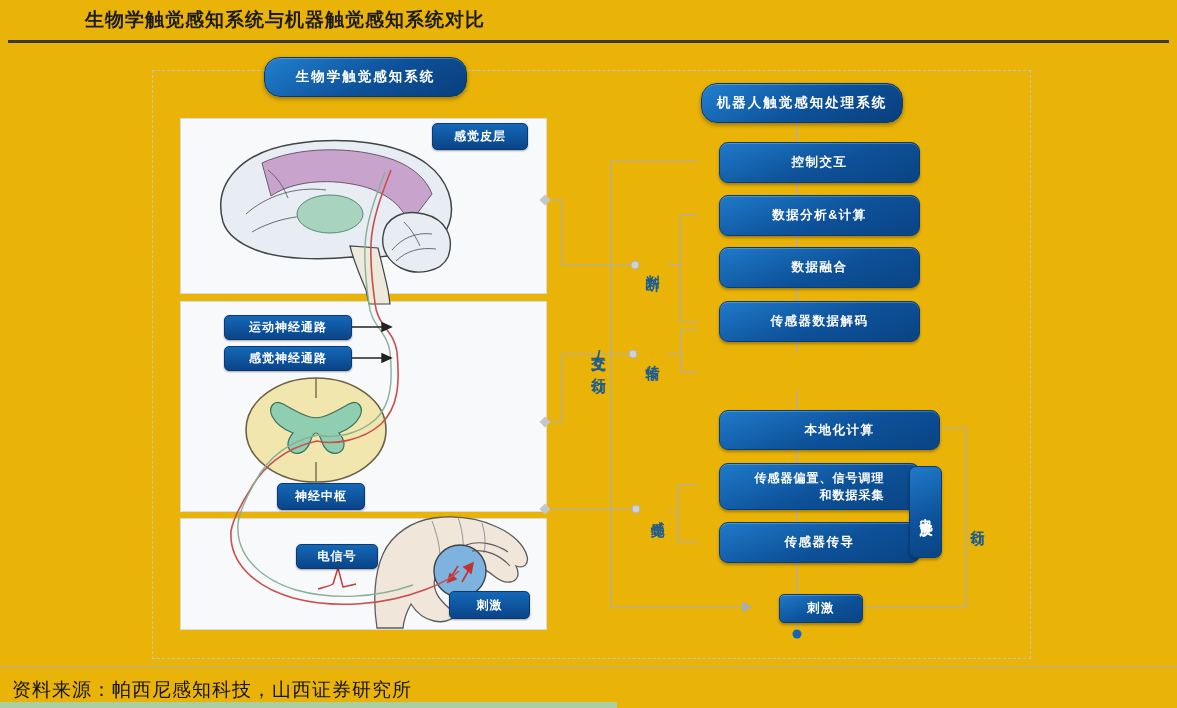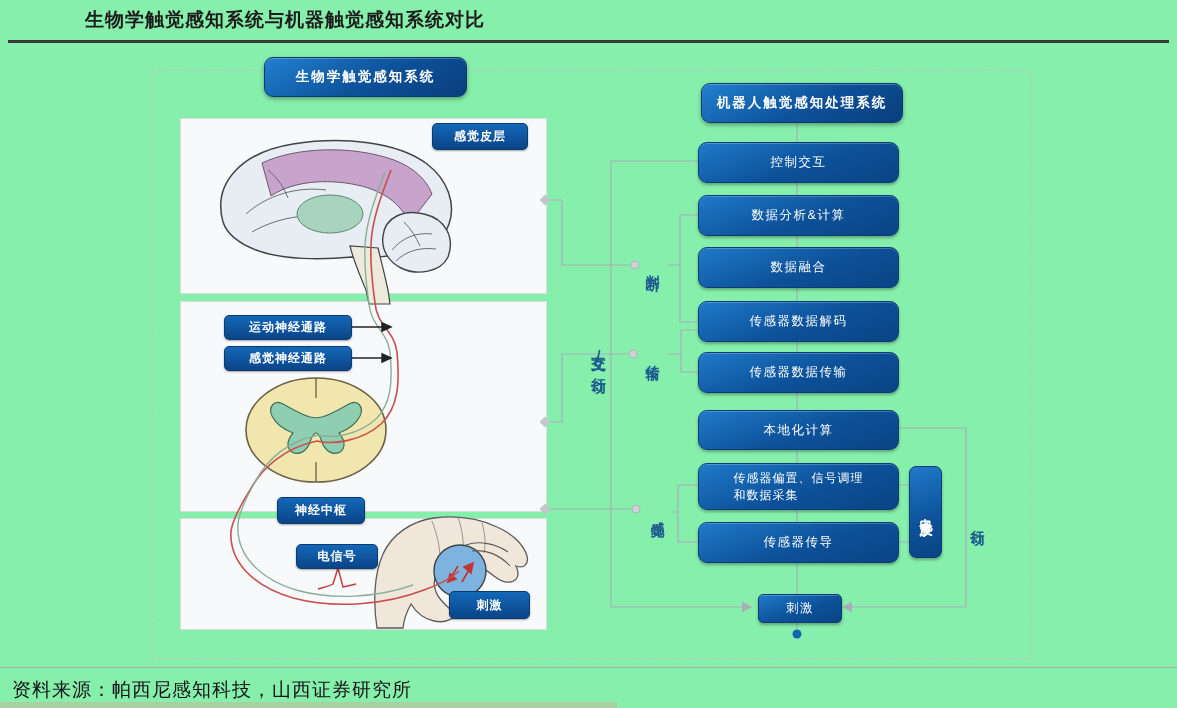--- a/index.html
+++ b/index.html
@@ -1,35 +1,35 @@
 <!DOCTYPE html>
 <html><head>
 <meta charset="utf-8">
 <style>
   html,body{margin:0;padding:0;background:#ffffff;}
-  .canvas{position:relative;width:1177px;height:708px;background:#86efac;overflow:hidden;
+  .canvas{position:relative;width:1177px;height:708px;background:#eab308;overflow:hidden;
           font-family:"Liberation Sans","DejaVu Sans",sans-serif;}
   .abs{position:absolute;}
   .title{left:85px;top:7px;font-size:19px;font-weight:bold;color:#1c1c1c;letter-spacing:1px;}
   .title-rule{left:8px;top:40px;width:1161px;height:3px;background:#3a3a3a;}
   .dashed-frame{left:152px;top:70px;width:877px;height:587px;border:1px dashed #c3c3c3;}
   .panel{background:#f8f9fa;border:1px solid #d9dcde;}
   .panel.brain{left:180px;top:118px;width:365px;height:174px;}
   .panel.spine{left:180px;top:301px;width:365px;height:209px;}
   .panel.hand{left:180px;top:518px;width:365px;height:110px;}
-  .hdr{height:38px;border-radius:9px;border:1px solid #093a6e;
+  .hdr{height:38px;border-radius:16px;border:1px solid #093a6e;
        background:linear-gradient(150deg,#2180cf 0%,#0d5199 55%,#093f7d 100%);
        color:#fff;font-size:13.5px;font-weight:bold;letter-spacing:2px;
        display:flex;align-items:center;justify-content:center;
        box-shadow:0 2px 4px rgba(0,0,0,.35), inset 0 1px 0 rgba(255,255,255,.25);z-index:4;}
   .bluebox{border-radius:9px;border:1px solid #0a3d78;
        background:linear-gradient(160deg,#1f7ac9 0%,#0d5199 55%,#0a4484 100%);
-       color:#fff;font-size:12.5px;font-weight:normal;letter-spacing:1.5px;text-align:left;
+       color:#fff;font-size:12.5px;font-weight:bold;letter-spacing:1.5px;text-align:right;
        display:flex;align-items:center;justify-content:center;
-       box-shadow:0 2px 3px rgba(0,0,0,.3), inset 0 1px 0 rgba(255,255,255,.22);z-index:4;}
+       box-shadow:0 2px 3px rgba(0,0,0,.3), inset 0 1px 0 rgba(255,255,255,.22);z-index:4;margin-left:21px;}
   .bluebox.two{white-space:pre-line;font-size:12px;line-height:1.35;letter-spacing:1px;}
   .tag{border-radius:5px;border:1px solid #0a3a70;
        background:linear-gradient(180deg,#1468b8 0%,#0a4488 100%);
        color:#fff;font-size:12px;font-weight:bold;letter-spacing:1px;
        display:flex;align-items:center;justify-content:center;
        box-shadow:0 1px 2px rgba(0,0,0,.35);z-index:4;}
   .vlabel{writing-mode:vertical-rl;text-orientation:upright;
        color:#1d5c8f;font-weight:bold;font-size:14px;letter-spacing:2px;
        display:flex;align-items:center;justify-content:center;z-index:4;}
   .eskin{border-radius:7px;border:1px solid #0a3d78;
@@ -147,32 +147,31 @@
     </g>
   </svg>
 
   <div class="abs hdr" style="left:264px;top:57px;width:201px;">生物学触觉感知系统</div>
   <div class="abs hdr" style="left:701px;top:57px;width:200px;margin-top:26px;">机器人触觉感知处理系统</div>
 
   <div class="abs bluebox" style="left:698px;top:142px;width:199px;height:39px;">控制交互</div>
   <div class="abs bluebox" style="left:698px;top:195px;width:199px;height:39px;">数据分析&amp;计算</div>
   <div class="abs bluebox" style="left:698px;top:247px;width:199px;height:39px;">数据融合</div>
   <div class="abs bluebox" style="left:698px;top:301px;width:199px;height:39px;">传感器数据解码</div>
-  <div class="abs bluebox" style="left:698px;top:352px;width:199px;height:39px;">传感器数据传输</div>
-  <div class="abs bluebox" style="left:698px;top:410px;width:199px;height:38px;">本地化计算</div>
+  <div class="abs bluebox" style="left:698px;top:410px;width:199px;height:38px;padding-left:20px;">本地化计算</div>
   <div class="abs bluebox two" style="left:698px;top:463px;width:199px;height:45px;">传感器偏置、信号调理
 和数据采集</div>
   <div class="abs bluebox" style="left:698px;top:522px;width:199px;height:39px;">传感器传导</div>
   <div class="abs bluebox" style="left:758px;top:594px;width:82px;height:27px;border-radius:5px;">刺激</div>
   <div class="abs eskin" style="left:909px;top:466px;width:31px;height:90px;">电子皮肤</div>
 
   <div class="abs tag" style="left:392px;top:123px;width:94px;height:25px;margin-left:40px;">感觉皮层</div>
   <div class="abs tag" style="left:224px;top:315px;width:126px;height:23px;">运动神经通路</div>
   <div class="abs tag" style="left:224px;top:346px;width:126px;height:23px;font-family:Liberation Serif, serif;">感觉神经通路</div>
-  <div class="abs tag" style="left:277px;top:483px;width:86px;height:25px;margin-top:14px;">神经中枢</div>
+  <div class="abs tag" style="left:277px;top:483px;width:86px;height:25px;">神经中枢</div>
   <div class="abs tag" style="left:296px;top:544px;width:80px;height:23px;">电信号</div>
   <div class="abs tag" style="left:449px;top:591px;width:79px;height:26px;">刺激</div>
 
   <div class="abs vlabel" style="left:644px;top:243px;width:18px;height:46px;">判断</div>
   <div class="abs vlabel" style="left:644px;top:333px;width:18px;height:46px;">传输</div>
   <div class="abs vlabel" style="left:649px;top:489px;width:18px;height:46px;">感觉</div>
   <div class="abs vlabel" style="left:588px;top:306px;width:20px;height:102px;font-size:14.5px;">交互/行动</div>
   <div class="abs vlabel" style="left:969px;top:498px;width:18px;height:46px;">行动</div>
 
   <div class="abs footer-rule"></div>

